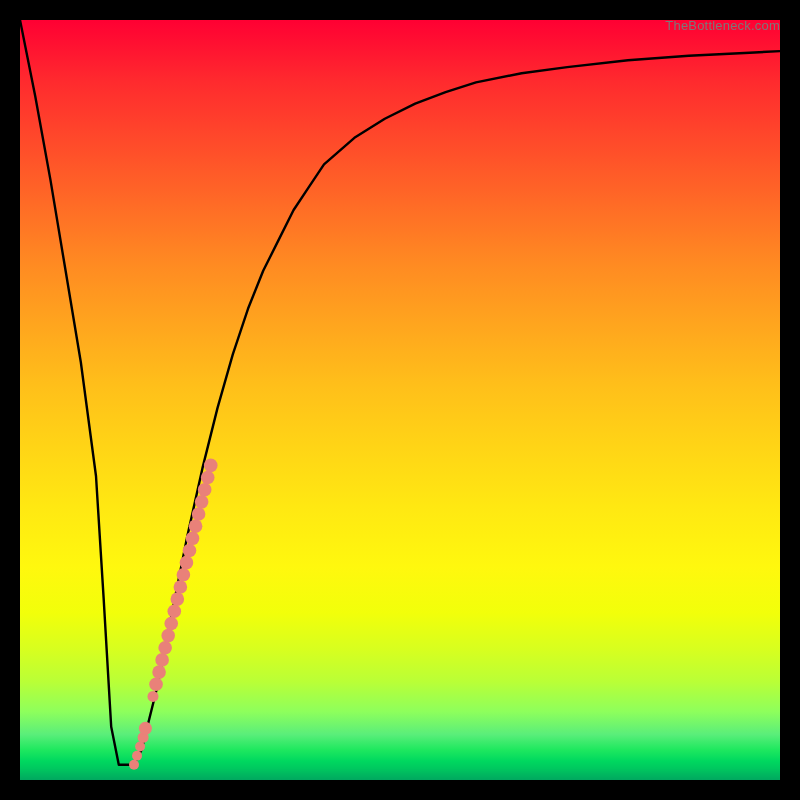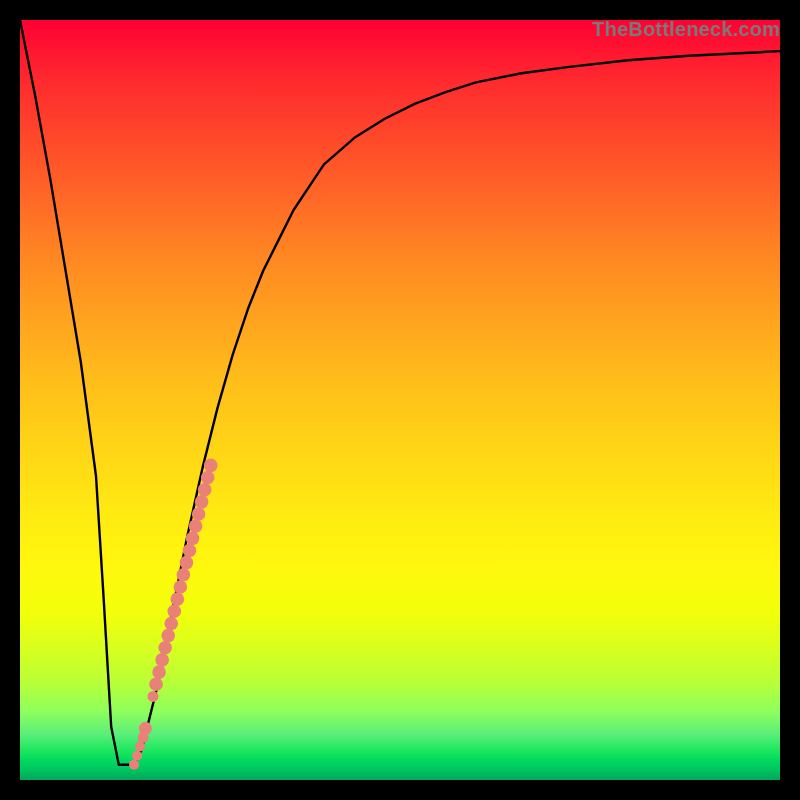--- a/index.html
+++ b/index.html
@@ -53,23 +53,23 @@
   }
   .curve {
     position: absolute;
     inset: 0;
   }
   .watermark {
     position: absolute;
     top: -2px;
     right: 0;
     color: #7a7a7a;
-    font-size: 20px;
+    font-size: 13px;
     letter-spacing: 0.2px;
-    font-weight: 700;
+    font-weight: 400;
     user-select: none;
   }
 </style>
 </head>
 <body>
 
 <div class="frame">
   <div class="plot">
     <div class="gradient"></div>
     <svg class="curve" viewBox="0 0 760 760" preserveAspectRatio="none">

